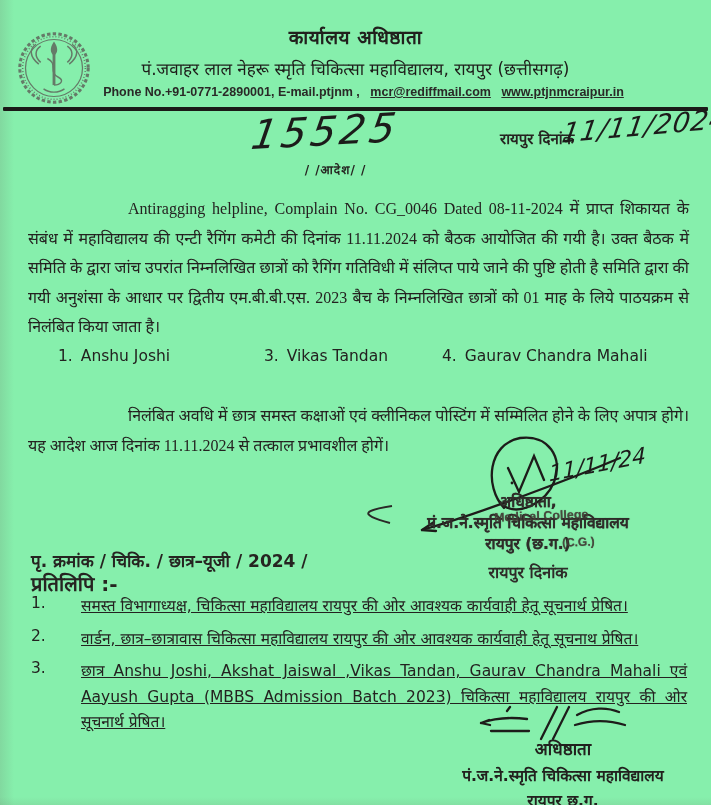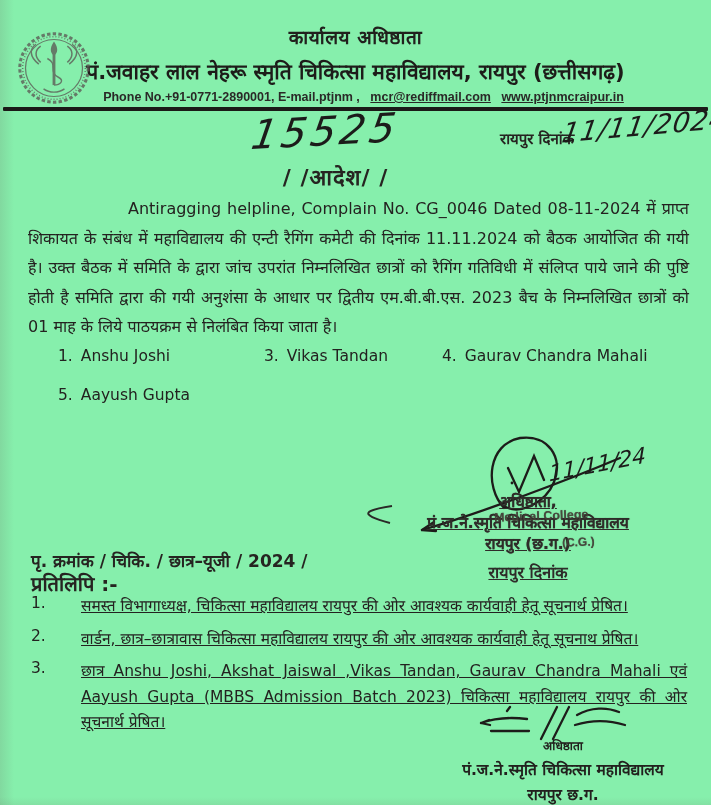--- a/index.html
+++ b/index.html
@@ -10,76 +10,76 @@
   }
   .edge-shade-left{position:absolute;left:0;top:0;bottom:0;width:14px;
     background:linear-gradient(90deg,rgba(105,100,92,.16),rgba(105,100,92,0));}
   .edge-shade-bottom{position:absolute;left:0;bottom:0;right:0;height:8px;
     background:linear-gradient(0deg,rgba(105,100,92,.10),rgba(105,100,92,0));}
 
   
   .header{position:absolute;top:24px;left:0;right:0;text-align:center;}
   .emblem{position:absolute;left:16px;top:6px;width:76px;height:76px;opacity:.78;}
   .office-title{font-size:19px;font-weight:bold;color:#21201d;letter-spacing:.5px;}
-  .college-name{font-size:21px;font-weight:bold;margin-top:7px;color:#1d1c19;}
+  .college-name{font-size:17px;font-weight:normal;margin-top:7px;color:#1d1c19;}
   .contact-line{font-size:12.5px;font-weight:bold;margin-top:5px;color:#2a2927;
     font-family:"Liberation Sans","DejaVu Sans",sans-serif;padding-left:16px;}
   .contact-line .u{text-decoration:underline;margin-left:7px;}
   .header-rule{position:absolute;top:107px;left:3px;right:3px;height:4px;background:#1b1a18;border-radius:1px;}
 
   
   .ref-label{position:absolute;top:126px;left:31px;font-size:15px;font-weight:bold;}
   .hw{font-style:italic;color:#1c1b1a;}
   .hw-number{position:absolute;top:108px;left:252px;font-size:40px;letter-spacing:4px;
     transform:rotate(-3deg) skewX(-12deg);font-weight:normal;}
   .date-label{position:absolute;top:128px;left:500px;font-size:15px;font-weight:bold;}
   .hw-date{position:absolute;top:110px;left:562px;font-size:27px;letter-spacing:1px;
     transform:rotate(-5deg) skewX(-14deg);white-space:nowrap;}
 
   .order-title{position:absolute;top:161px;left:0;right:40px;text-align:center;
-    font-size:22px;font-weight:bold;letter-spacing:1px;}
+    font-size:12px;font-weight:bold;letter-spacing:1px;}
 
   
   .para{position:absolute;left:28px;right:22px;margin:0;font-size:16px;line-height:29.5px;
-    text-align:justify;color:#242220;}
+    text-align:justify;color:#242220;font-family:Liberation Serif, serif;}
   .para1{top:194px;text-indent:100px;}
   .para2{top:401px;text-indent:100px;}
 
   
   .students{position:absolute;top:347px;left:58px;right:40px;display:grid;
     grid-template-columns:206px 178px 1fr;row-gap:21px;font-size:15.5px;color:#232220;}
   .student .s-no{margin-right:8px;}
 
   
   .sig-mid-svg{position:absolute;top:428px;left:408px;width:240px;height:112px;}
   .sig-mid-date{position:absolute;top:452px;left:548px;font-size:22px;
     transform:rotate(-11deg) skewX(-10deg);white-space:nowrap;}
   .stamp-block{position:absolute;top:492px;left:366px;width:324px;text-align:center;
     font-size:15.5px;font-weight:bold;line-height:21px;color:#2e2c29;
-    text-shadow:0 0 .7px rgba(50,48,44,.85);text-decoration:underline;}
+    text-shadow:0 0 .7px rgba(50,48,44,.85);}
   .stamp-block .sb-l2{white-space:nowrap;}
   .stamp-en{position:absolute;font-family:"Liberation Sans","DejaVu Sans",sans-serif;
     font-weight:bold;color:rgba(72,66,58,.68);transform:rotate(-2deg);white-space:nowrap;}
   .stamp-en1{top:14px;left:128px;font-size:12.5px;}
   .stamp-en2{top:40px;left:196px;font-size:12px;}
   .sig-flourish{position:absolute;top:504px;left:352px;width:42px;height:22px;}
   .mid-place-date{margin-top:7px;font-size:16px;font-weight:bold;text-shadow:none;}
 
   
   .endorse-ref{position:absolute;top:549px;left:31px;font-size:17px;font-weight:bold;}
   .copy-label{position:absolute;top:570px;left:31px;font-size:20px;font-weight:bold;}
   .copy-items{position:absolute;top:594px;left:31px;right:24px;}
   .copy-item{display:grid;grid-template-columns:50px 1fr;margin-bottom:7px;}
   .copy-item .c-no{font-size:15.5px;color:#232220;}
   .copy-item .c-txt{font-size:15.5px;line-height:25.5px;text-align:justify;color:#242220;text-decoration:underline;}
 
   
   .sig-bot-svg{position:absolute;top:703px;left:477px;width:152px;height:42px;}
   .sig-bot{position:absolute;top:737px;left:420px;width:286px;text-align:center;color:#22211e;}
-  .sig-bot .b-l1{font-size:12px;font-weight:bold;}
+  .sig-bot .b-l1{font-size:17px;font-weight:bold;}
   .sig-bot .b-l2{font-size:15.5px;font-weight:bold;margin-top:4px;white-space:nowrap;}
   .sig-bot .b-l3{font-size:15.5px;font-weight:bold;margin-top:3px;}
 </style>
 </head>
 <body>
 
 <div class="page">
   <div class="edge-shade-left"></div>
   <div class="edge-shade-bottom"></div>
 
@@ -118,25 +118,23 @@
   <div class="students">
     <div class="student">
       <span class="s-no">1.</span><span>Anshu Joshi</span>
     </div>
     <div class="student">
       <span class="s-no">3.</span><span>Vikas Tandan</span>
     </div>
     <div class="student">
       <span class="s-no">4.</span><span>Gaurav Chandra Mahali</span>
     </div>
-    <div class="student">
-      <span class="s-no">5.</span><span>Aayush Gupta</span>
-    </div>
   </div>
 
+  <p class="para para2">निलंबित अवधि में छात्र समस्त कक्षाओं एवं क्लीनिकल पोस्टिंग में सम्मिलित होने के लिए अपात्र होगे। यह आदेश आज दिनांक 11.11.2024 से तत्काल प्रभावशील होगें।</p>
 
   <svg class="sig-mid-svg" viewBox="0 0 240 112">
     <g fill="none" stroke="#1d1c1a" stroke-width="2.3" stroke-linecap="round">
       <path d="M96,80 C76,58 80,16 112,10 C140,6 156,30 146,54 C138,74 112,88 96,78"></path>
       <path d="M100,40 L111,64 L126,28 L136,52"></path>
       <circle cx="104" cy="55" r="1.4" fill="#1d1c1a" stroke="none"></circle>
       <path d="M14,102 C70,86 160,52 212,30"></path>
       <path d="M14,102 L26,94 M14,102 L28,103"></path>
     </g>
   </svg>

